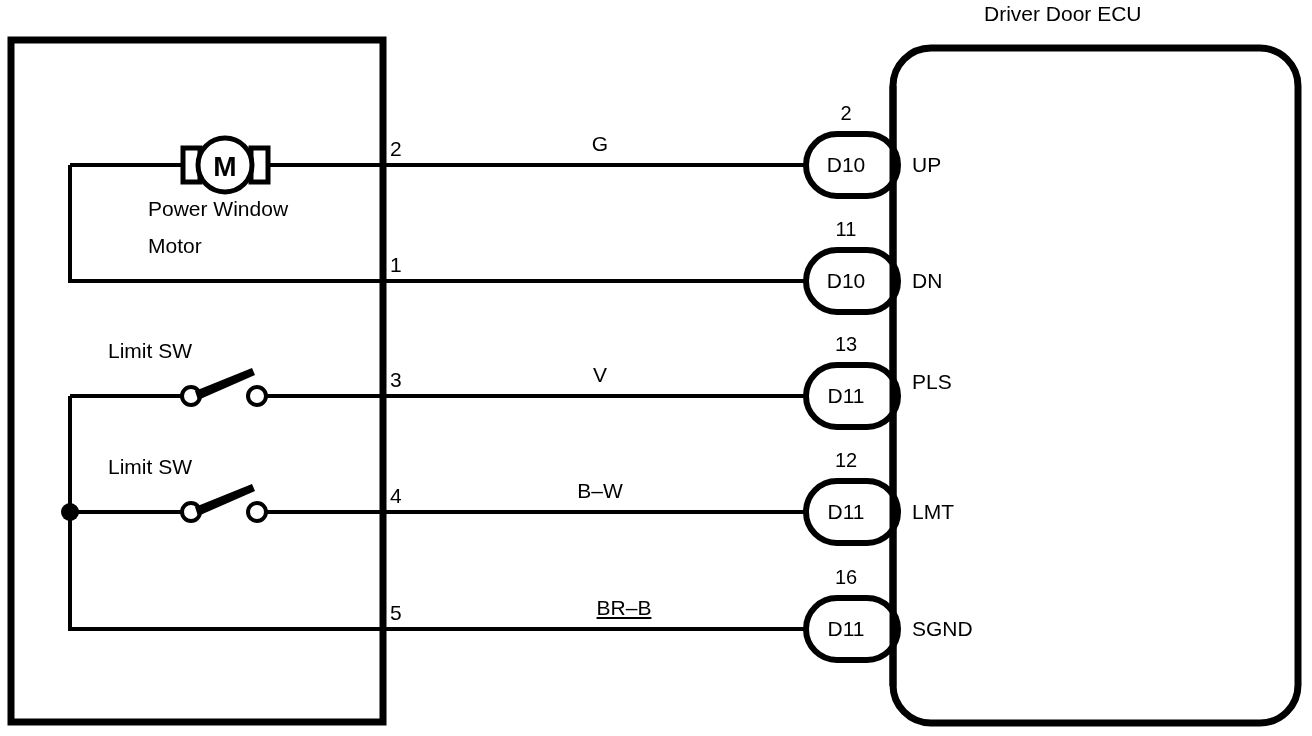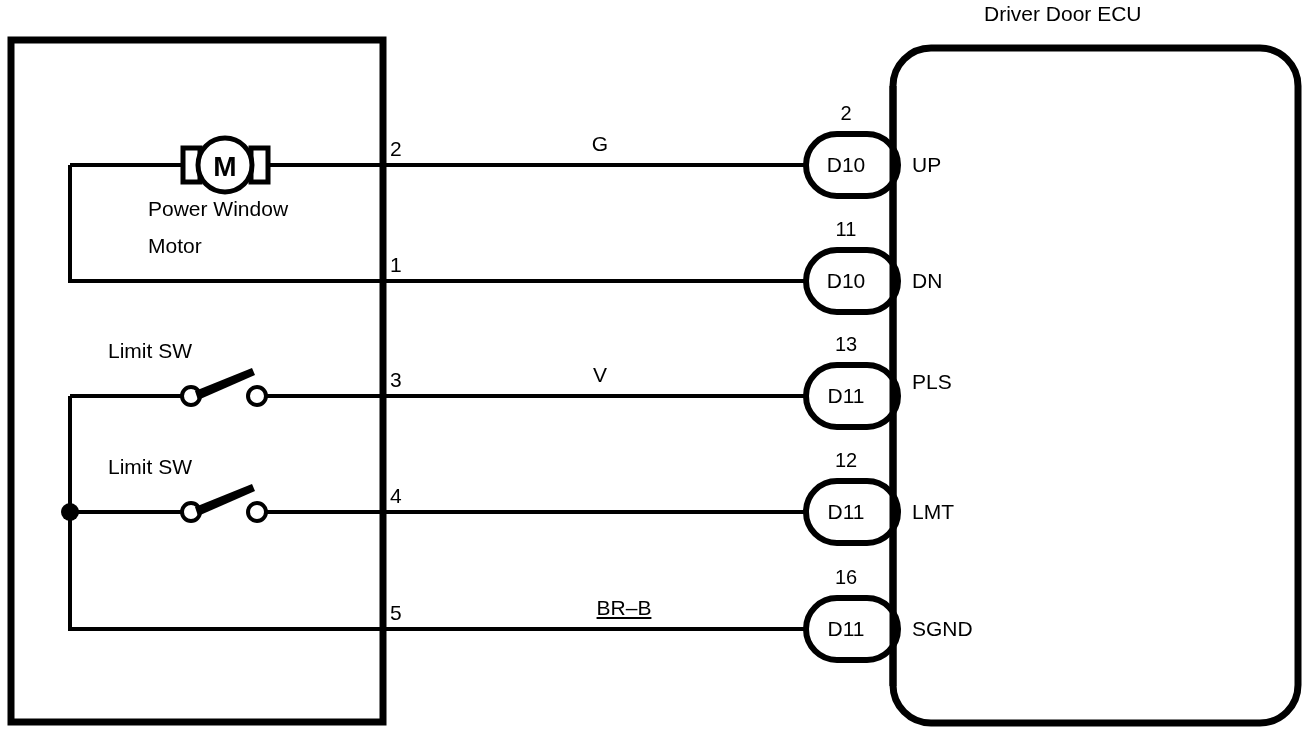--- a/index.html
+++ b/index.html
@@ -138,20 +138,21 @@
   <div class="lbl sw-lbl" style="left:108px; top:456px;">Limit SW</div>
 
   <div class="lbl term-num" style="left:390px; top:138px;">2</div>
   <div class="lbl term-num" style="left:390px; top:254px;">1</div>
   <div class="lbl term-num" style="left:390px; top:369px;">3</div>
   <div class="lbl term-num" style="left:390px; top:485px;">4</div>
   <div class="lbl term-num" style="left:390px; top:602px;">5</div>
 
   <div class="lbl wire-lbl" style="left:500px; top:133px; width:200px;">G</div>
   <div class="lbl wire-lbl" style="left:500px; top:364px; width:200px;">V</div>
+  <div class="lbl wire-lbl" style="left:500px; top:480px; width:200px;">B–W</div>
   <div class="lbl wire-lbl" style="left:524px; top:597px; width:200px;text-decoration:underline;">BR–B</div>
 
   <div class="lbl pin-num" style="left:806px; top:103px; width:80px;">2</div>
   <div class="lbl pin-num" style="left:806px; top:219px; width:80px;">11</div>
   <div class="lbl pin-num" style="left:806px; top:334px; width:80px;">13</div>
   <div class="lbl pin-num" style="left:806px; top:450px; width:80px;">12</div>
   <div class="lbl pin-num" style="left:806px; top:567px; width:80px;">16</div>
 
   <div class="lbl conn-id" style="left:806px; top:154px; width:80px;">D10</div>
   <div class="lbl conn-id" style="left:806px; top:270px; width:80px;">D10</div>

